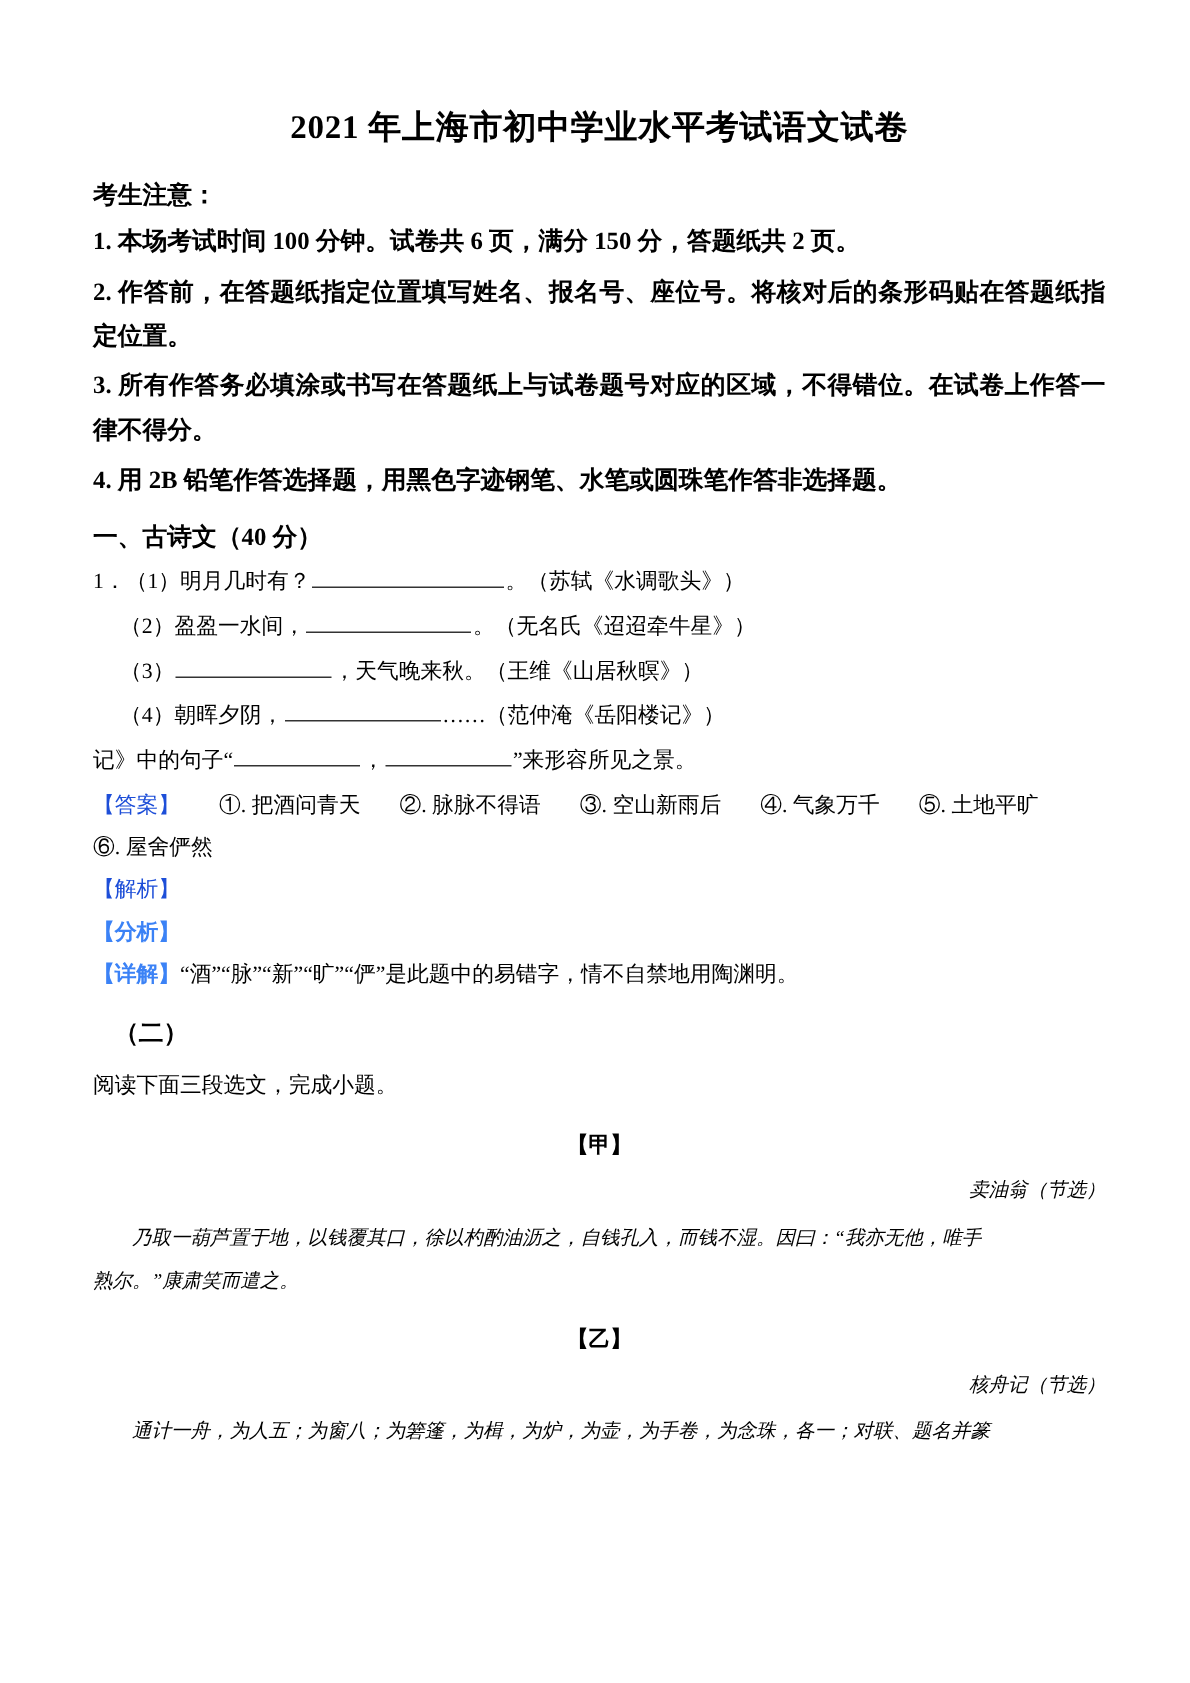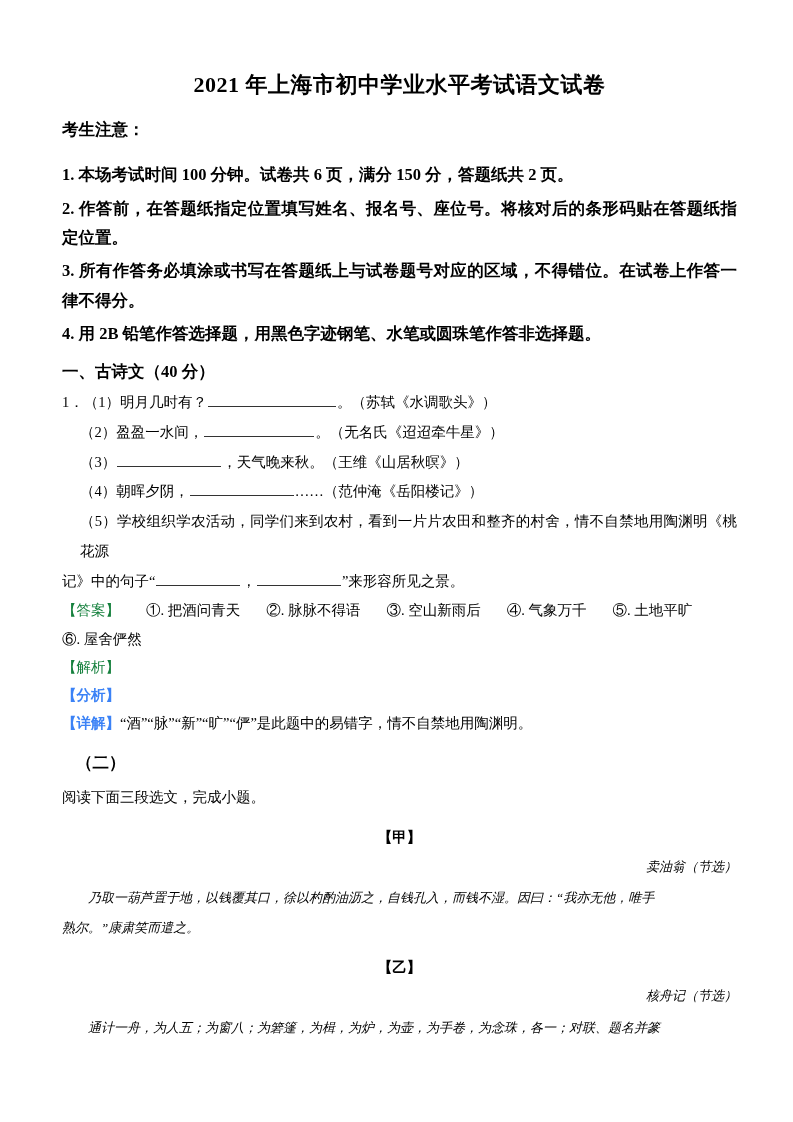--- a/index.html
+++ b/index.html
@@ -32,21 +32,21 @@
     letter-spacing: 0.5px;
     margin: 12px 0 16px 0;
     line-height: 1.4;
   }
 
   
   .notice-head {
     font-size: 16.5px;
     font-weight: bold;
     line-height: 1.55;
-    margin-bottom: 18px;
+    margin-bottom: 4px;
   }
   .notice-item {
     font-size: 16.5px;
     font-weight: bold;
     line-height: 1.78;
     text-align: justify;
     text-justify: inter-ideograph;
     margin: 0 0 4px 0;
   }
 
@@ -100,21 +100,21 @@
   .b-w5 { width: 84px; }
 
   
   .ans-line {
     font-size: 14.5px;
     line-height: 1.95;
     margin: 0;
     white-space: nowrap;
   }
   .tag-blue {
-    color: #15803d;
+    color: #1d4ed8;
   }
   .tag-black-bold {
     color: #3b82f6;
     font-weight: bold;
   }
   .ans-gap {
     display: inline-block;
     width: 26px;
   }
   .ans-item {
@@ -183,23 +183,20 @@
   </p>
   <p class="q-line indent">
     <span>（2）</span><span>盈盈一水间，</span><span class="blank b-w2"></span><span>。（无名氏《迢迢牵牛星》）</span>
   </p>
   <p class="q-line indent">
     <span>（3）</span><span></span><span class="blank b-w3"></span><span>，天气晚来秋。（王维《山居秋暝》）</span>
   </p>
   <p class="q-line indent">
     <span>（4）</span><span>朝晖夕阴，</span><span class="blank b-w4"></span><span>……（范仲淹《岳阳楼记》）</span>
   </p>
-  <p class="q-line indent">
-    <span>（5）</span><span>学校组织学农活动，同学们来到农村，看到一片片农田和整齐的村舍，情不自禁地用陶渊明《桃花源</span>
-  </p>
   <p class="q-line hang">
     <span>记》中的句子“</span><span class="blank b-w5"></span><span>，</span><span class="blank b-w5"></span><span>”来形容所见之景。</span>
   </p>
 
   <p class="ans-line">
     <span class="tag-blue">【答案】</span><span class="ans-gap"></span><span class="ans-item">①. 把酒问青天</span><span class="ans-gap"></span><span class="ans-item">②. 脉脉不得语</span><span class="ans-gap"></span><span class="ans-item">③. 空山新雨后</span><span class="ans-gap"></span><span class="ans-item">④. 气象万千</span><span class="ans-gap"></span><span class="ans-item">⑤. 土地平旷</span>
   </p>
   <p class="ans-line">
     <span class="ans-item">⑥. 屋舍俨然</span>
   </p>

